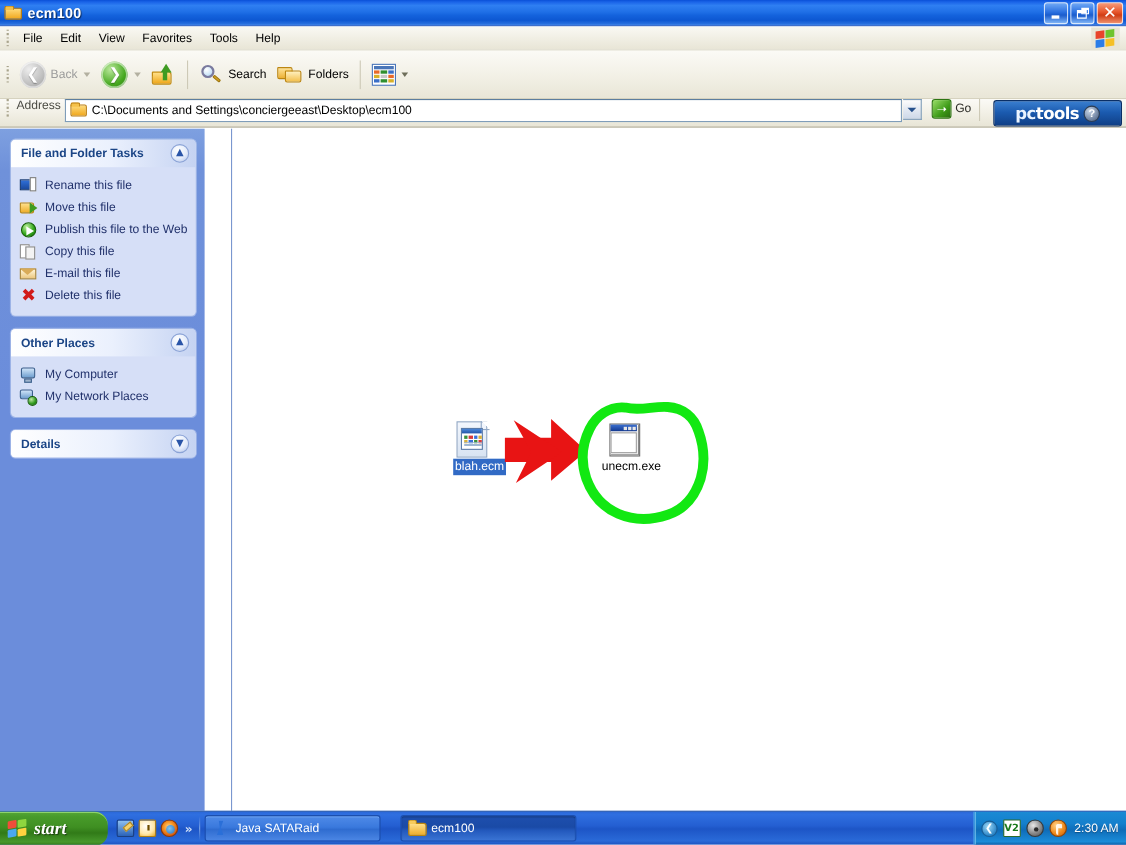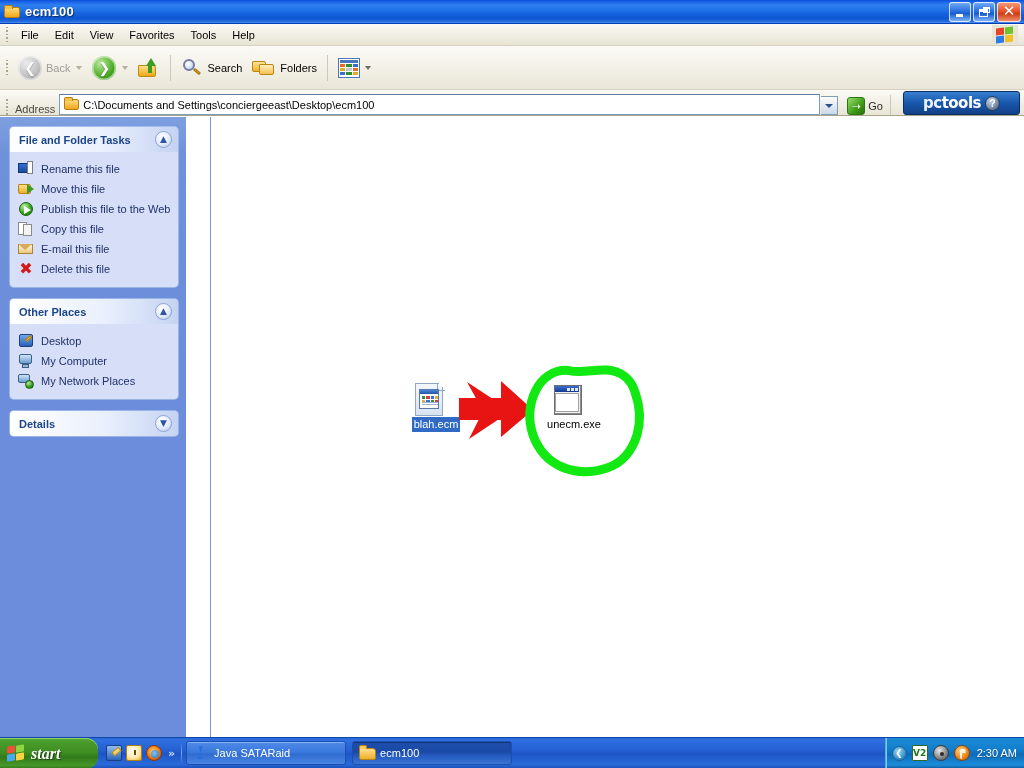--- a/index.html
+++ b/index.html
@@ -197,21 +197,21 @@
     display: grid; grid-template-columns: repeat(3, 1fr);
     grid-template-rows: 3px repeat(3, 1fr); gap: 1px; padding: 1px;
   }
   .viewsicon .top3 { grid-column: 1 / 4; background: #4a76b8; }
   .viewsicon i { display: block; }
 
   
   .addrbar {
     position: absolute; left: 0; top: 90px; width: 1024px; height: 26px;
     background: linear-gradient(to bottom, #fbfaf6 0%, #f2f0e6 50%, #e8e5d6 100%);
-    display: flex; align-items: flex-end;
+    display: flex; align-items: flex-start;
     border-bottom: 1px solid #a9a48c;
   }
   .addr-label { color: #4b4b44; font-size: 11px; margin: 0 4px 0 2px; }
   .addr-field {
     flex: 1; height: 21px; background: #fff;
     border: 1px solid #7f9db9; border-top-color: #5d7e9e;
     display: flex; align-items: center; padding: 0 2px;
     margin-right: 1px; min-width: 0;
   }
   .addr-field .folder-glyph { position: relative; top: 0; flex:none;
@@ -492,21 +492,21 @@
   }
   .ql-ff:after {
     content:""; position:absolute; left:4px; top:4px; width:8px;height:8px;
     border-radius:50%;
     background: radial-gradient(circle at 40% 40%, #7fc6f5, #2a6fb8);
   }
   .ql-chev { color:#cfe0f8; font-size:11px; font-weight:bold; align-self:center;
     font-family:"DejaVu Sans", sans-serif; margin-left:2px; cursor:pointer; }
   .ql-sep { width:1px; background: linear-gradient(to bottom, transparent, #7fa8e8, transparent);
     margin: 4px 2px; flex:none; }
-  .tasks { display: flex; align-items: center; gap: 6px; padding: 3px 2px; flex: 1;
+  .tasks { display: flex; align-items: center; gap: 18px; padding: 3px 2px; flex: 1;
     min-width: 0; }
   .taskbtn {
     height: 24px; min-width: 0; flex: 0 1 160px;
     background: linear-gradient(to bottom, #4f8ae8 0%, #3a79dd 45%, #2f6cd0 55%, #4b86e4 100%);
     border: 1px solid #1c4fae; border-radius: 3px;
     display: flex; align-items: center; gap: 5px; padding: 0 6px;
     cursor: pointer; overflow: hidden;
     box-shadow: inset 0 1px 0 #7fb0f2;
   }
   .taskbtn.active {
@@ -781,27 +781,20 @@
         </div>
       </div>
     </div>
 
     <div class="panel">
       <div class="panel-head">
         <span class="panel-title">Other Places</span>
         <span class="chev-btn">▲</span>
       </div>
       <div class="panel-body">
-        <div class="side-item">
-          <span class="si-icon ic-desktop">
-              <span class="scr"></span>
-              <span class="pen"></span>
-            </span>
-          <span class="side-label">Desktop</span>
-        </div>
         <div class="side-item">
           <span class="si-icon ic-comp">
               <span class="mon"></span>
               <span class="base"></span>
             </span>
           <span class="side-label">My Computer</span>
         </div>
         <div class="side-item">
           <span class="si-icon ic-net">
               <span class="mon"></span>

